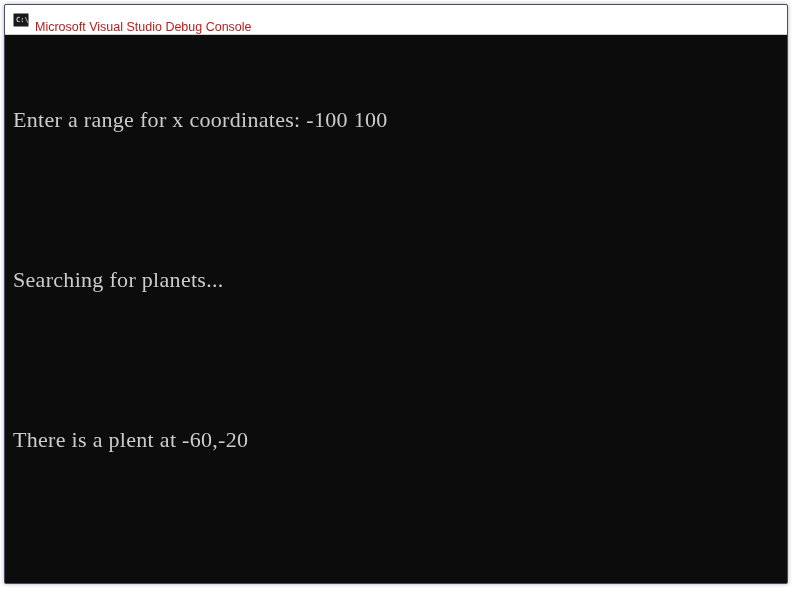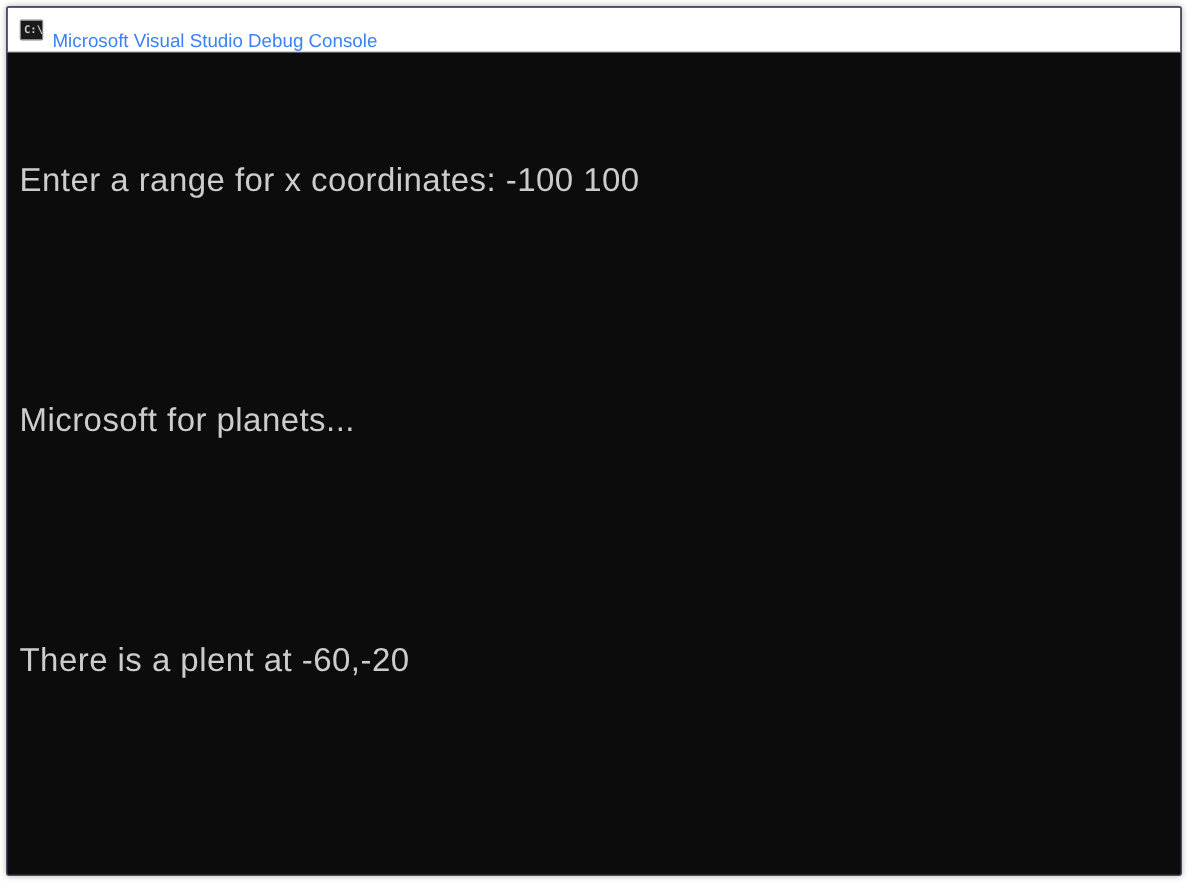--- a/index.html
+++ b/index.html
@@ -32,26 +32,26 @@
       width: 16px;
       height: 16px;
       margin-right: 6px;
       display: flex;
       align-items: center;
       justify-content: center;
     }
     .titlebar-icon svg { display: block; }
     .titlebar-text {
       font-size: 12.5px;
-      color: #3b82f6;
+      color: #b91c1c;
       margin-top: 15px;
     }
     .console-area {
       padding: 5px 8px 8px 8px;
-      font-family: Liberation Sans, sans-serif;
+      font-family: Liberation Serif, serif;
       font-size: 22px;
       line-height: 32px;
       color: #cccccc;
       background: #0c0c0c;
       height: calc(100% - 30px);
       white-space: pre;
       letter-spacing: 0.3px;
     }
     .console-line { white-space: pre; }
   </style>
@@ -64,21 +64,21 @@
       <svg width="16" height="16" viewBox="0 0 16 16">
         <rect x="0.5" y="1.5" width="15" height="13" rx="1" fill="#1a1a1a" stroke="#888" stroke-width="1"></rect>
         <text x="3" y="10" font-family="Consolas,monospace" font-size="7" fill="#ccc" font-weight="bold">C:\</text>
       </svg>
     </span>
     <span class="titlebar-text">Microsoft Visual Studio Debug Console</span>
   </div>
   <div class="console-area">
     <div class="console-line">Enter a range for x coordinates: -100 100</div>
     <div class="console-line"></div>
-    <div class="console-line">Microsoft for planets...</div>
+    <div class="console-line">Searching for planets...</div>
     <div class="console-line"></div>
     <div class="console-line">There is a plent at -60,-20</div>
     
     
     
     
     
     
     
     

